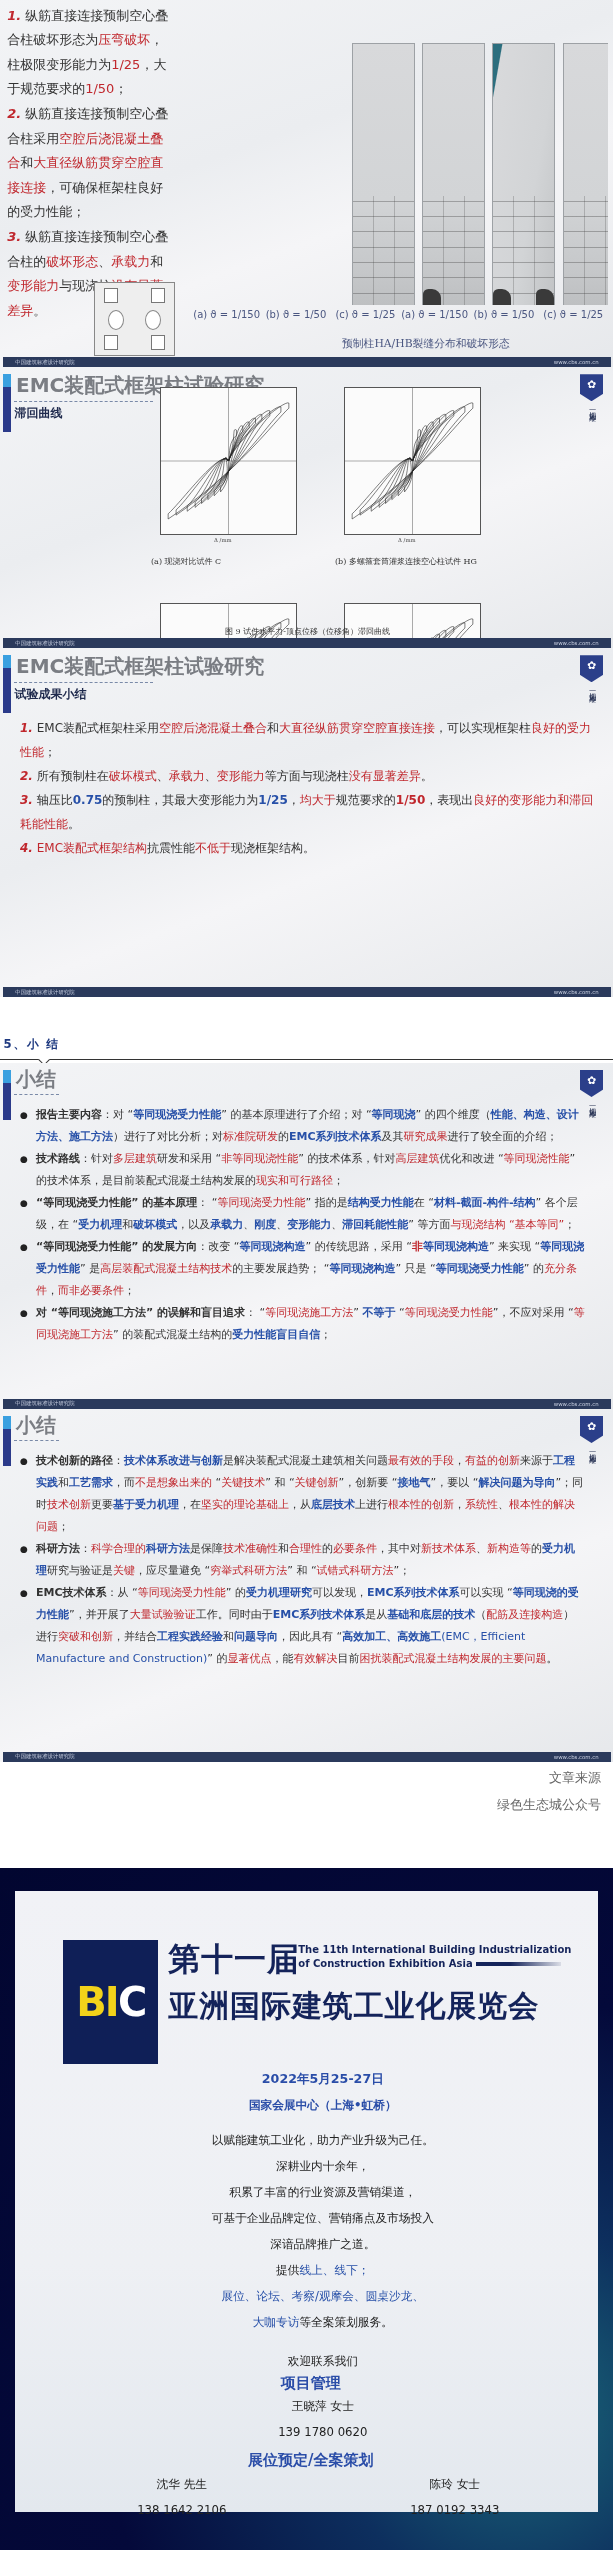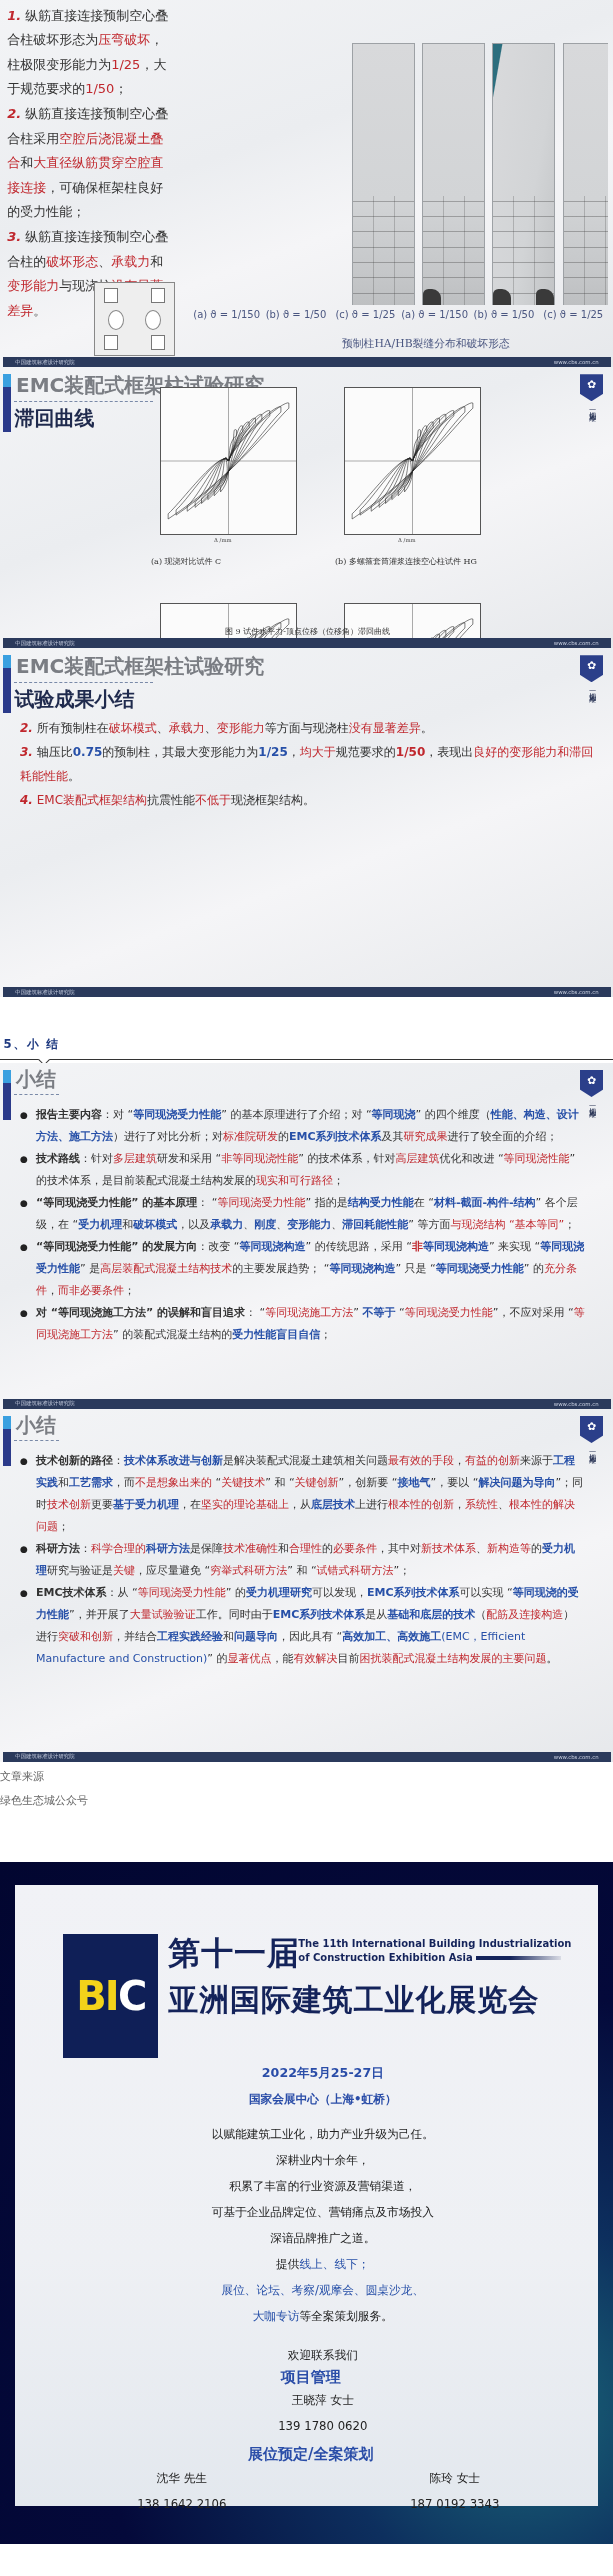--- a/index.html
+++ b/index.html
@@ -6,21 +6,21 @@
   body { width: 614px; background: #ffffff; font-family: "DejaVu Sans", "Liberation Sans", sans-serif; color: #222; }
   .slide { position: relative; width: 614px; overflow: hidden;
     background: linear-gradient(160deg, #f3f4f6 0%, #ebedf0 40%, #f5f5f7 60%, #e6e8eb 100%); }
   .slide-footer { position: absolute; left: 2.7px; right: 2.7px; bottom: 0; height: 10px; background: #2b3a5c;
     display: flex; justify-content: space-between; align-items: center; padding: 0 12.6px; }
   .slide-footer span { color: #c8cfe0; font-size: 5.4px; }
   .title-bar { position: absolute; left: 2.7px; top: 7.2px; width: 8px; height: 58px; background: #2b3a8a; }
   .title-bar::before { content: ""; position: absolute; left: 0; top: 0; width: 8px; height: 12.6px; background: #3aa0e0; }
   .slide-h1 { position: absolute; left: 16px; top: 5.4px; font-size: 20px; font-weight: bold; color: #7a7d83; letter-spacing: 0; }
   .slide-dash { position: absolute; left: 14.4px; top: 34px; width: 139px; border-top: 0.9px dashed #7a8aa8; }
-  .slide-h2 { position: absolute; left: 14.4px; top: 38px; font-size: 20px; font-weight: bold; color: #1f2a4d; }
+  .slide-h2 { position: absolute; left: 14.4px; top: 38px; font-size: 12px; font-weight: bold; color: #1f2a4d; }
   .brand { position: absolute; right: 10.8px; top: 7.2px; width: 23.4px; }
   .brand .shield { width: 23.4px; height: 27px; background: #2b3f8a; clip-path: polygon(0 0,100% 0,100% 72%,50% 100%,0 72%);
     display: flex; align-items: flex-start; justify-content: center; padding-top: 3.6px; color: #fff; font-size: 10.8px; }
   .brand .vtext { margin-top: 3.6px; writing-mode: vertical-rl; font-size: 7.2px; color: #1f2a4d; margin-left: 7.2px; letter-spacing: 0.9px; }
   .red { color: #c0272d; }
   .blue { color: #2750a8; }
   .b { font-weight: bold; }
   .num { color: #c0272d; font-weight: bold; font-style: italic; }
 
   
@@ -57,21 +57,21 @@
   .sec-head { padding: 40px 3.6px 7.2px 3.6px; font-size: 11.7px; font-weight: bold; color: #1f3a80; letter-spacing: 1.8px; }
   .sec-rule { position: relative; height: 0.9px; background: #333; margin: 0 0 0 0; }
   .sec-rule::after { content: ""; position: absolute; left: 40px; top: 0; width: 7.2px; height: 7.2px; border-right: 0.9px solid #333; border-bottom: 0.9px solid #333; background: #fff; transform: rotate(45deg); top: -3.6px; }
 
   #s4 { height: 346px; margin-top: 2.7px; }
   #s5 { height: 344px; }
   .bullets { position: absolute; left: 20px; top: 50px; width: 565px; font-size: 11px; line-height: 22px; color: #333; }
   .bullets li { list-style: none; position: relative; padding-left: 16px; }
   .bullets li::before { content: "●"; position: absolute; left: 0; top: 0; font-size: 9px; color: #222; }
 
-  .source { font-size: 11px; color: #666; padding-right: 4px; }
+  .source { text-align: right; font-size: 13px; color: #666; padding-right: 13px; }
   .source.first { padding-top: 7.2px; }
   .source.second { padding-top: 9px; }
 
   
   #ad { position: relative; margin-top: 54px; width: 614px; height: 682px;
     background: radial-gradient(circle at 85% 80%, #1b6a7a 0%, #0d2f5e 25%, #04093a 55%, #020630 100%); }
   #ad .card { position: absolute; left: 15.3px; top: 23.4px; width: 583px; height: 621px;
     background: linear-gradient(180deg,#f1f2f6 0%,#eef0f4 60%,#e3e8ee 100%); }
   #ad .logo { position: absolute; left: 48px; top: 49px; width: 95px; height: 124px; background: #0f1f57;
     display: flex; align-items: center; justify-content: center; }
@@ -222,20 +222,21 @@
 <div class="slide" id="s3" style="height:349px;">
   <div class="title-bar"></div>
   <div class="slide-h1">EMC装配式框架柱试验研究</div>
   <div class="slide-dash"></div>
   <div class="slide-h2">试验成果小结</div>
   <div class="brand">
     <div class="shield">✿</div>
     <div class="vtext">一切为标准</div>
   </div>
   <div class="items" style="top:68px;">
+      <div><span class="num">1.</span><span class=""> EMC装配式框架柱采用</span><span class="red">空腔后浇混凝土叠合</span><span class="">和</span><span class="red">大直径纵筋贯穿空腔直接连接</span><span class="">，可以实现框架柱</span><span class="red">良好的受力性能</span><span class="">；</span></div>
       <div><span class="num">2.</span><span class=""> 所有预制柱在</span><span class="red">破坏模式</span><span class="">、</span><span class="red">承载力</span><span class="">、</span><span class="red">变形能力</span><span class="">等方面与现浇柱</span><span class="red">没有显著差异</span><span class="">。</span></div>
       <div><span class="num">3.</span><span class=""> 轴压比</span><span class="blue b">0.75</span><span class="">的预制柱，其最大变形能力为</span><span class="blue b">1/25</span><span class="">，</span><span class="red">均大于</span><span class="">规范要求的</span><span class="red b">1/50</span><span class="">，表现出</span><span class="red">良好的变形能力和滞回耗能性能</span><span class="">。</span></div>
       <div><span class="num">4.</span><span class="red"> EMC装配式框架结构</span><span class="">抗震性能</span><span class="red">不低于</span><span class="">现浇框架结构。</span></div>
     </div>
   <div class="slide-footer">
     <span>中国建筑标准设计研究院</span>
     <span>www.cbs.com.cn</span>
   </div>
 </div>
 

